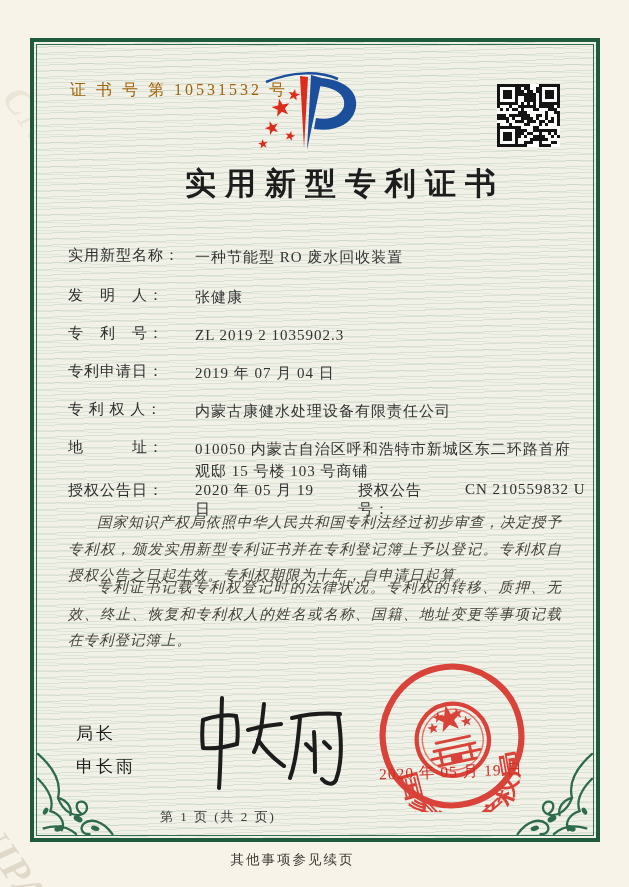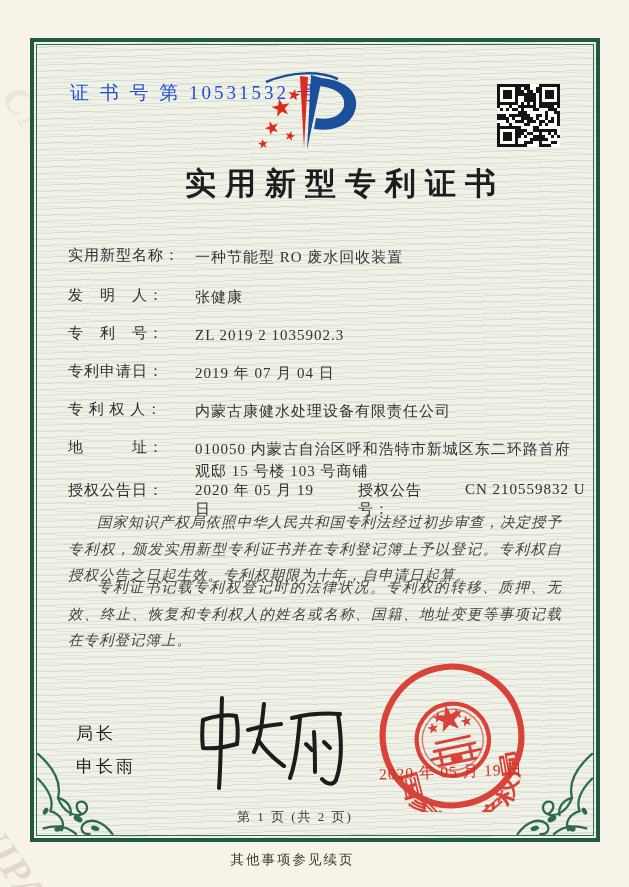--- a/index.html
+++ b/index.html
@@ -16,41 +16,41 @@
   .frame{position:absolute;left:30px;top:38px;width:570px;height:804px;box-sizing:border-box;
          border:4px solid #1f5a3e;background-color:#f2f1e8;
          background-image:
            repeating-linear-gradient(178deg, rgba(139,176,148,0) 0 5px, rgba(139,176,148,0.25) 5px 6px),
            repeating-linear-gradient(182deg, rgba(139,176,148,0) 0 7px, rgba(139,176,148,0.16) 7px 8px);
          z-index:2;}
   .frame .inner-line{position:absolute;inset:2px;border:1px solid #2f6d4e;pointer-events:none;}
 
   .abs{position:absolute;z-index:3;}
 
-  .cert-no{left:70px;top:80px;font-size:19px;letter-spacing:3px;color:#1d4ed8;}
+  .cert-no{left:70px;top:80px;font-size:16px;letter-spacing:3px;color:#a16207;}
 
   .title{left:30px;top:163px;width:566px;text-align:center;font-size:31px;font-weight:700;
          letter-spacing:9px;color:#1d1d1d;margin-left:32px;}
 
   .field-row{left:68px;font-size:15px;color:#2e2e2e;letter-spacing:1px;display:flex;}
   .field-label{display:inline-block;width:127px;flex:0 0 127px;}
   .field-value{display:inline-block;width:380px;line-height:22px;color:#333;}
   .pair{display:flex;}
   .pair .field-label2{display:inline-block;width:92px;flex:0 0 92px;}
 
   .para{left:68px;width:494px;font-size:14.5px;font-style:italic;line-height:26.5px;
         color:#46443c;text-indent:2em;text-align:justify;letter-spacing:1px;}
 
   .signer{left:76px;font-size:17px;font-family:"Liberation Sans","DejaVu Sans",sans-serif;
           color:#1d1d1d;letter-spacing:3px;}
 
   .seal-date{left:376px;top:762px;width:150px;text-align:center;font-size:15.5px;
              color:#cf2f24;letter-spacing:1px;transform:rotate(-2deg);z-index:4;}
 
-  .page-num{left:160px;top:808px;width:270px;text-align:center;font-size:13px;color:#3a3a3a;letter-spacing:2px;}
+  .page-num{left:160px;top:808px;width:270px;text-align:left;font-size:13px;color:#3a3a3a;letter-spacing:2px;}
   .cont-note{left:0;top:851px;width:545px;text-align:center;font-size:13.5px;
              color:#3c3a34;letter-spacing:2px;z-index:3;position:absolute;margin-left:20px;}
 
   svg{display:block;}
 </style>
 </head>
 <body>
 
 <div class="page">
 

